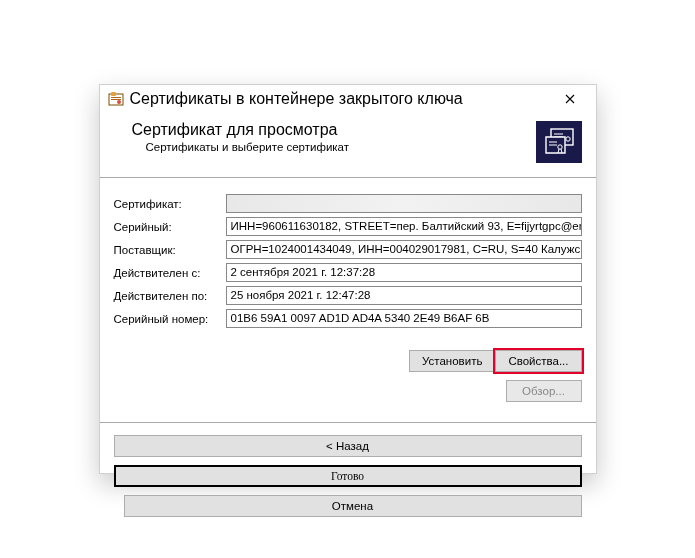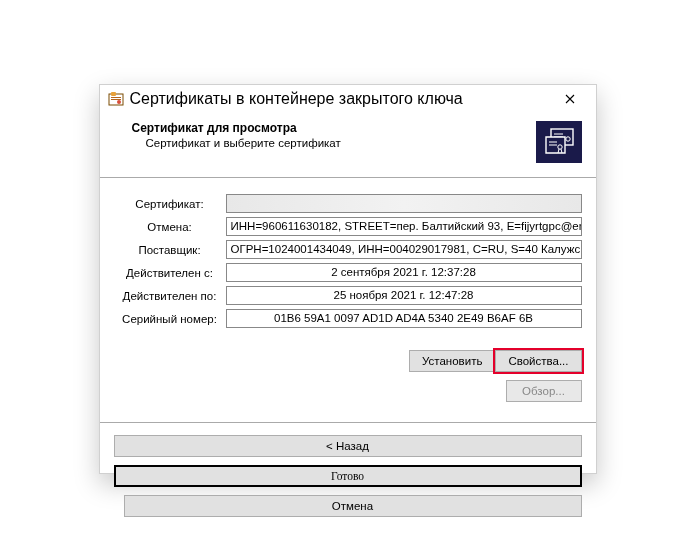--- a/index.html
+++ b/index.html
@@ -30,28 +30,28 @@
       width: 44px; height: 28px;
       display: flex; align-items: center; justify-content: center;
       font-size: 14px;
     }
     .header {
       padding: 8px 14px 14px 32px;
       border-bottom: 1px solid #aaa;
       display: flex; align-items: flex-start;
     }
     .header-text { flex: 1; }
-    .header-text h1 { font-size: 12px; font-weight: 700; margin-bottom: 2px; }
+    .header-text h1 { font-size: 16px; font-weight: 400; margin-bottom: 2px; }
     .header-text p { font-size: 11.5px; color: #000; padding-left: 14px; }
     .wizard-icon {
       width: 46px; height: 42px; background: #1a1a4a;
       display: flex; align-items: center; justify-content: center;
     }
     .content { padding: 16px 14px 4px 14px; }
-    .row { display: flex; align-items: center; margin-bottom: 4px; text-align: center; }
+    .row { display: flex; align-items: center; margin-bottom: 4px; }
     .row .label { width: 112px; font-size: 11.5px; }
     .row .field {
       flex: 1; height: 19px;
       border: 1px solid #888; background: #fff;
       font-size: 11.5px; padding: 1px 4px;
       white-space: nowrap; overflow: hidden; text-overflow: clip;
       line-height: 15px;
     }
     .row .field.blank {
       background: linear-gradient(90deg, #e8e8e8, #f2f2f2, #e8e8e8);
@@ -97,21 +97,21 @@
     <span class="close">
       <svg width="10" height="10" viewBox="0 0 10 10">
           <path d="M1 1 L9 9 M9 1 L1 9" stroke="#000" stroke-width="1.1"></path>
         </svg>
     </span>
   </div>
 
   <div class="header">
     <div class="header-text">
       <h1>Сертификат для просмотра</h1>
-      <p>Сертификат и выберите сертификат</p>
+      <p>Сертификаты и выберите сертификат</p>
     </div>
     <div class="wizard-icon">
       <svg width="36" height="30" viewBox="0 0 36 30">
         <rect x="10" y="2" width="22" height="16" fill="none" stroke="#fff" stroke-width="1.4"></rect>
         <line x1="13" y1="7" x2="22" y2="7" stroke="#fff" stroke-width="1"></line>
         <line x1="13" y1="10" x2="22" y2="10" stroke="#fff" stroke-width="1"></line>
         <circle cx="27" cy="12" r="2.2" fill="none" stroke="#fff" stroke-width="1"></circle>
         <path d="M5 10 L24 10 L24 26 L5 26 Z" fill="#1a1a4a" stroke="#fff" stroke-width="1.4"></path>
         <line x1="8" y1="15" x2="16" y2="15" stroke="#fff" stroke-width="1"></line>
         <line x1="8" y1="18" x2="16" y2="18" stroke="#fff" stroke-width="1"></line>
@@ -121,21 +121,21 @@
       </svg>
     </div>
   </div>
 
   <div class="content">
     <div class="row">
       <span class="label">Сертификат:</span>
       <span class="field blank"></span>
     </div>
     <div class="row">
-      <span class="label">Отмена:</span>
+      <span class="label">Серийный:</span>
       <span class="field">ИНН=960611630182, STREET=пер. Балтийский 93, E=fijyrtgpc@emlpro</span>
     </div>
     <div class="row">
       <span class="label">Поставщик:</span>
       <span class="field">ОГРН=1024001434049, ИНН=004029017981, C=RU, S=40 Калужская,</span>
     </div>
     <div class="row">
       <span class="label">Действителен с:</span>
       <span class="field">2 сентября 2021 г. 12:37:28</span>
     </div>

